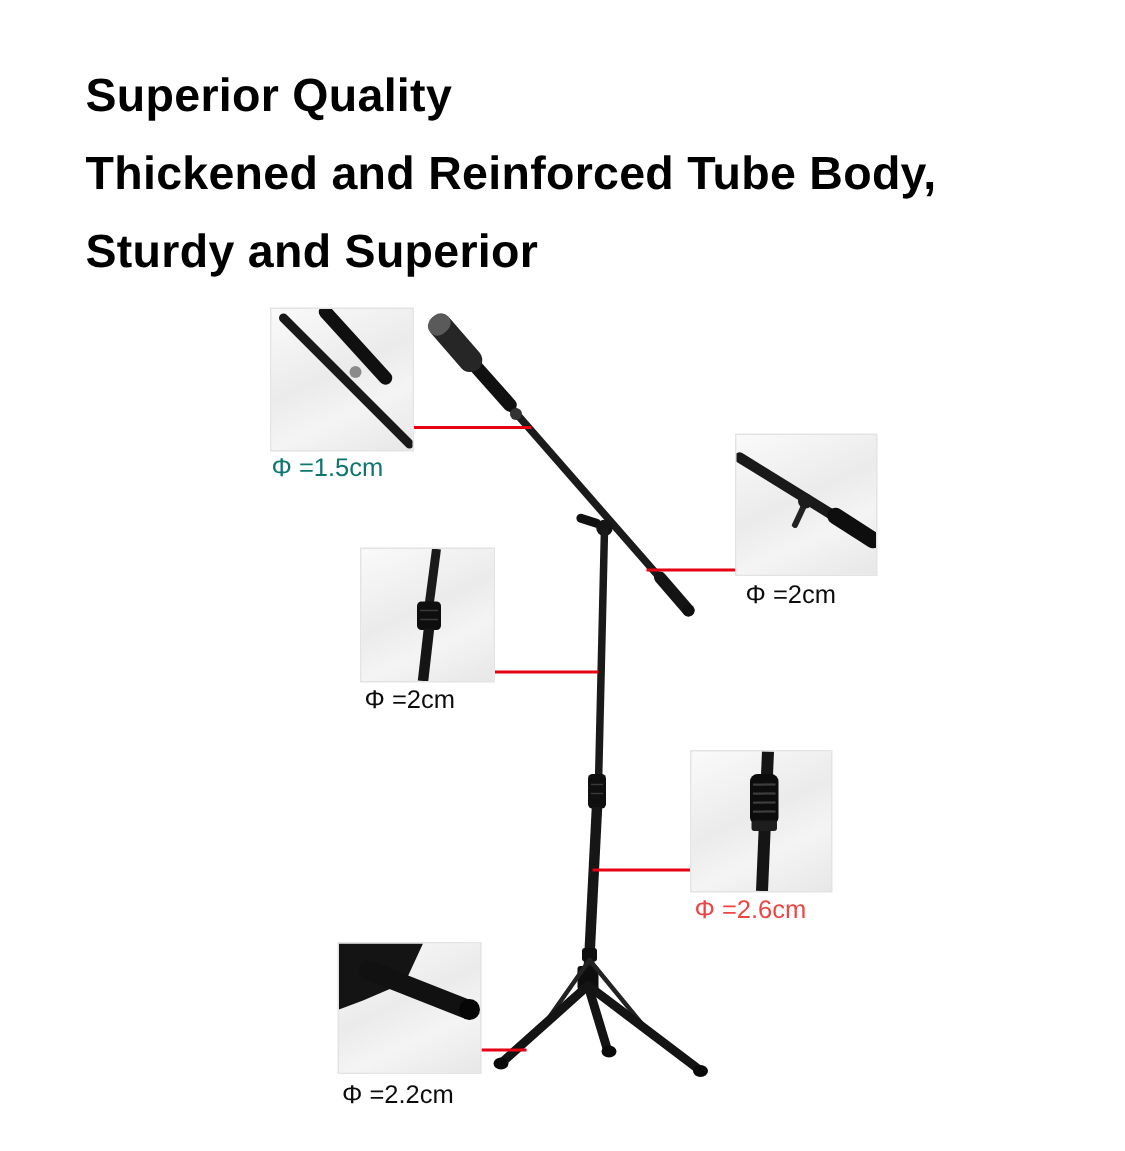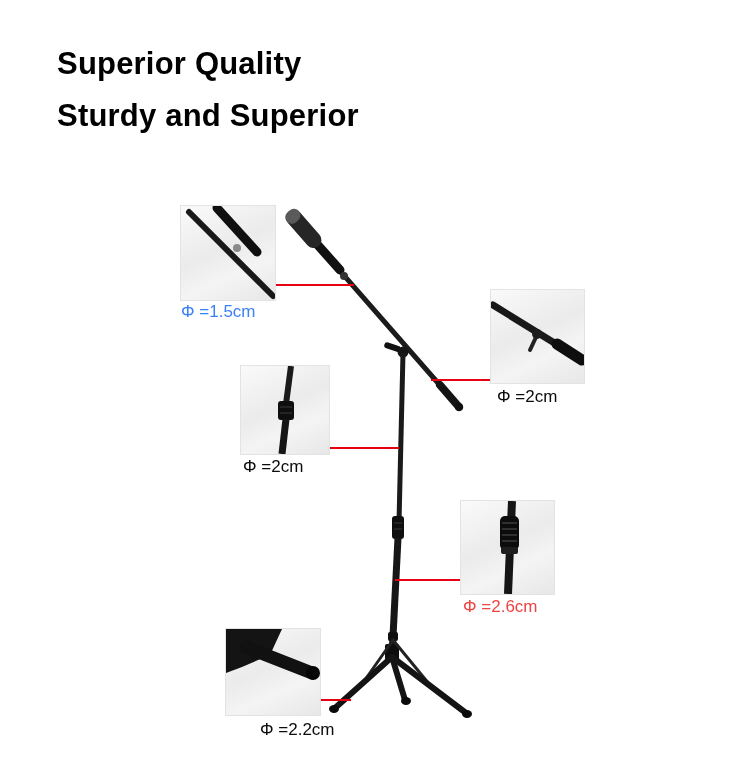--- a/index.html
+++ b/index.html
@@ -39,20 +39,21 @@
   .r4 { left:395px; top:579px; width:65px; }
   .r5 { left:321px; top:699px; width:30px; }
 </style>
 </head>
 <body>
 
 <div class="canvas">
 
   <div class="heading" style="color: rgb(0, 0, 0);">
     <div>Superior Quality</div>
+    <div>Thickened and Reinforced Tube Body,</div>
     <div>Sturdy and Superior</div>
   </div>
 
   <svg class="stand-svg" width="750" height="767" viewBox="0 0 750 767">
 
     <g>
       <line x1="313" y1="240" x2="459" y2="407" stroke="#1b1b1b" stroke-width="5" stroke-linecap="round"></line>
       <line x1="440" y1="385" x2="459" y2="407" stroke="#141414" stroke-width="8" stroke-linecap="round"></line>
       <circle cx="459" cy="407" r="4" fill="#101010"></circle>
       <line x1="316" y1="243" x2="340" y2="270" stroke="#111" stroke-width="9" stroke-linecap="round"></line>
@@ -137,19 +138,19 @@
   </figure>
 
   <figure class="callout c5">
     <svg width="94" height="86" viewBox="0 0 94 86">
       <path d="M0,0 L56,0 L44,26 L16,38 L0,44 Z" fill="#141414"></path>
       <line x1="20" y1="18" x2="86" y2="44" stroke="#111" stroke-width="13" stroke-linecap="round"></line>
       <circle cx="87" cy="44" r="7" fill="#060606"></circle>
     </svg>
   </figure>
 
-  <span class="diam l1" style="color: #3b82f6;">Φ =1.5cm</span>
+  <span class="diam l1" style="color: #0f766e;">Φ =1.5cm</span>
   <span class="diam l2" style="color: rgb(12, 12, 12);">Φ =2cm</span>
   <span class="diam l3" style="color: rgb(12, 12, 12);">Φ =2cm</span>
   <span class="diam l4" style="color: #ef4444;">Φ =2.6cm</span>
-  <span class="diam l5" style="color: rgb(12, 12, 12); margin-left: 32px;">Φ =2.2cm</span>
+  <span class="diam l5" style="color: rgb(12, 12, 12);">Φ =2.2cm</span>
 
 </div>
 
 </body></html>

